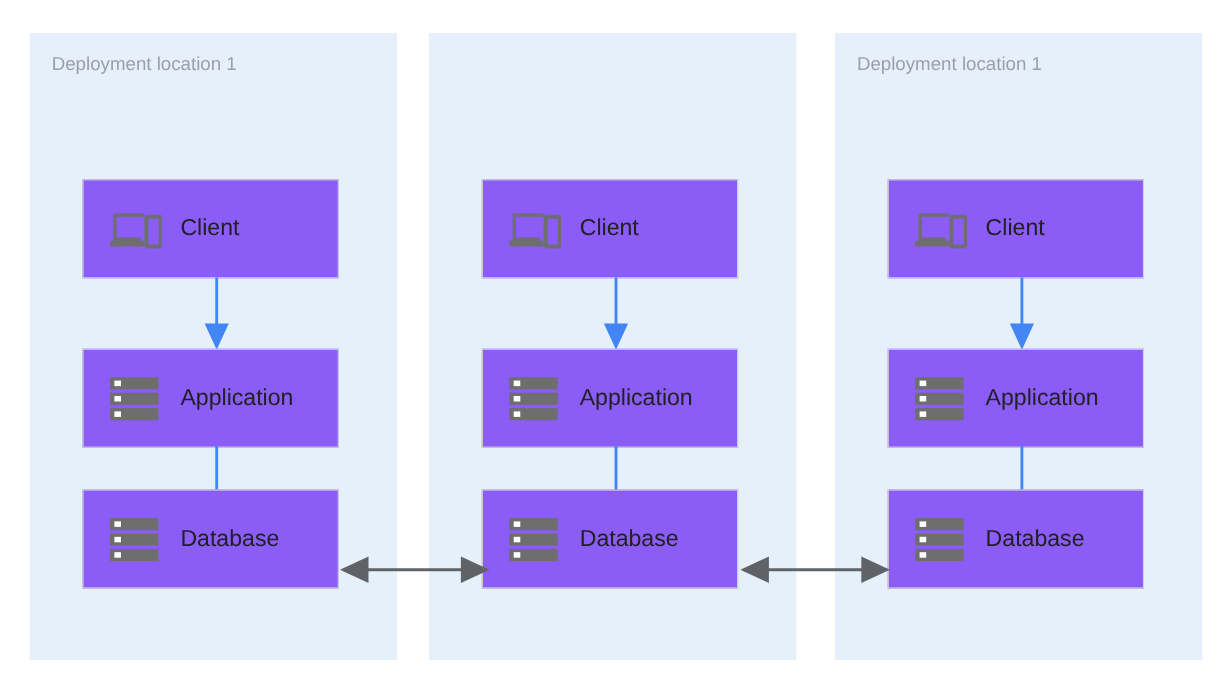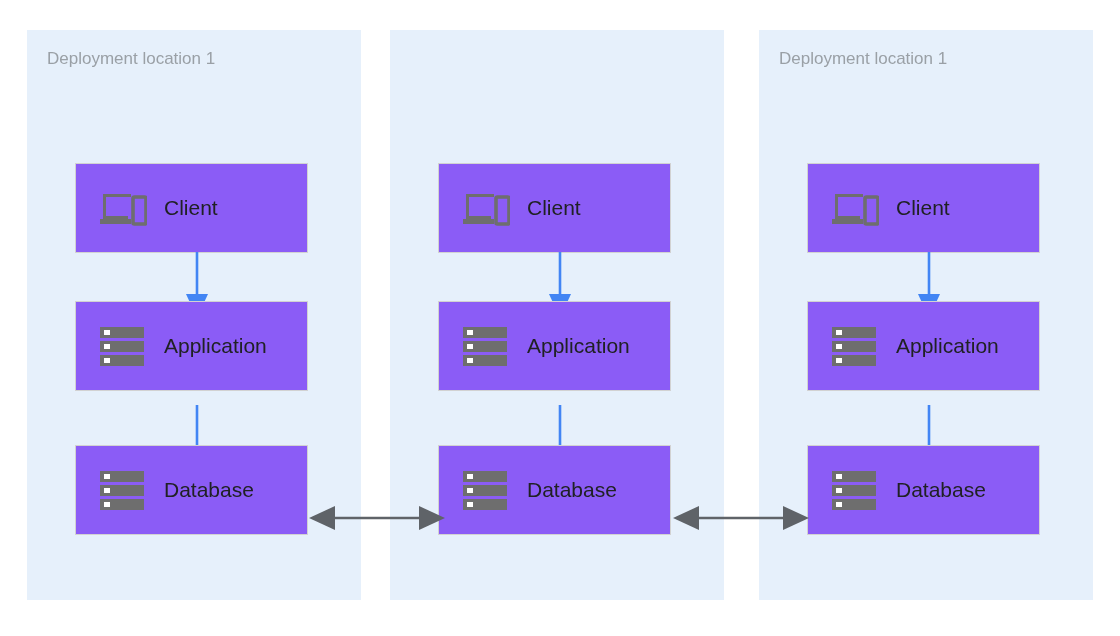--- a/index.html
+++ b/index.html
@@ -44,21 +44,21 @@
     left: 48px;
     width: 231px;
     height: 88px;
     background: #8b5cf6;
     border: 1px solid #d2d2d2;
     box-sizing: content-box;
     display: flex;
     align-items: center;
   }
   .node-client { top: 133px; }
-  .node-app    { top: 271px; }
+  .node-app    { top: 287px; }
   .node-db     { top: 415px; }
 
   .node-icon {
     width: 52px;
     height: 52px;
     margin-left: 20px;
     flex: 0 0 auto;
     display: flex;
     align-items: center;
     justify-content: center;

